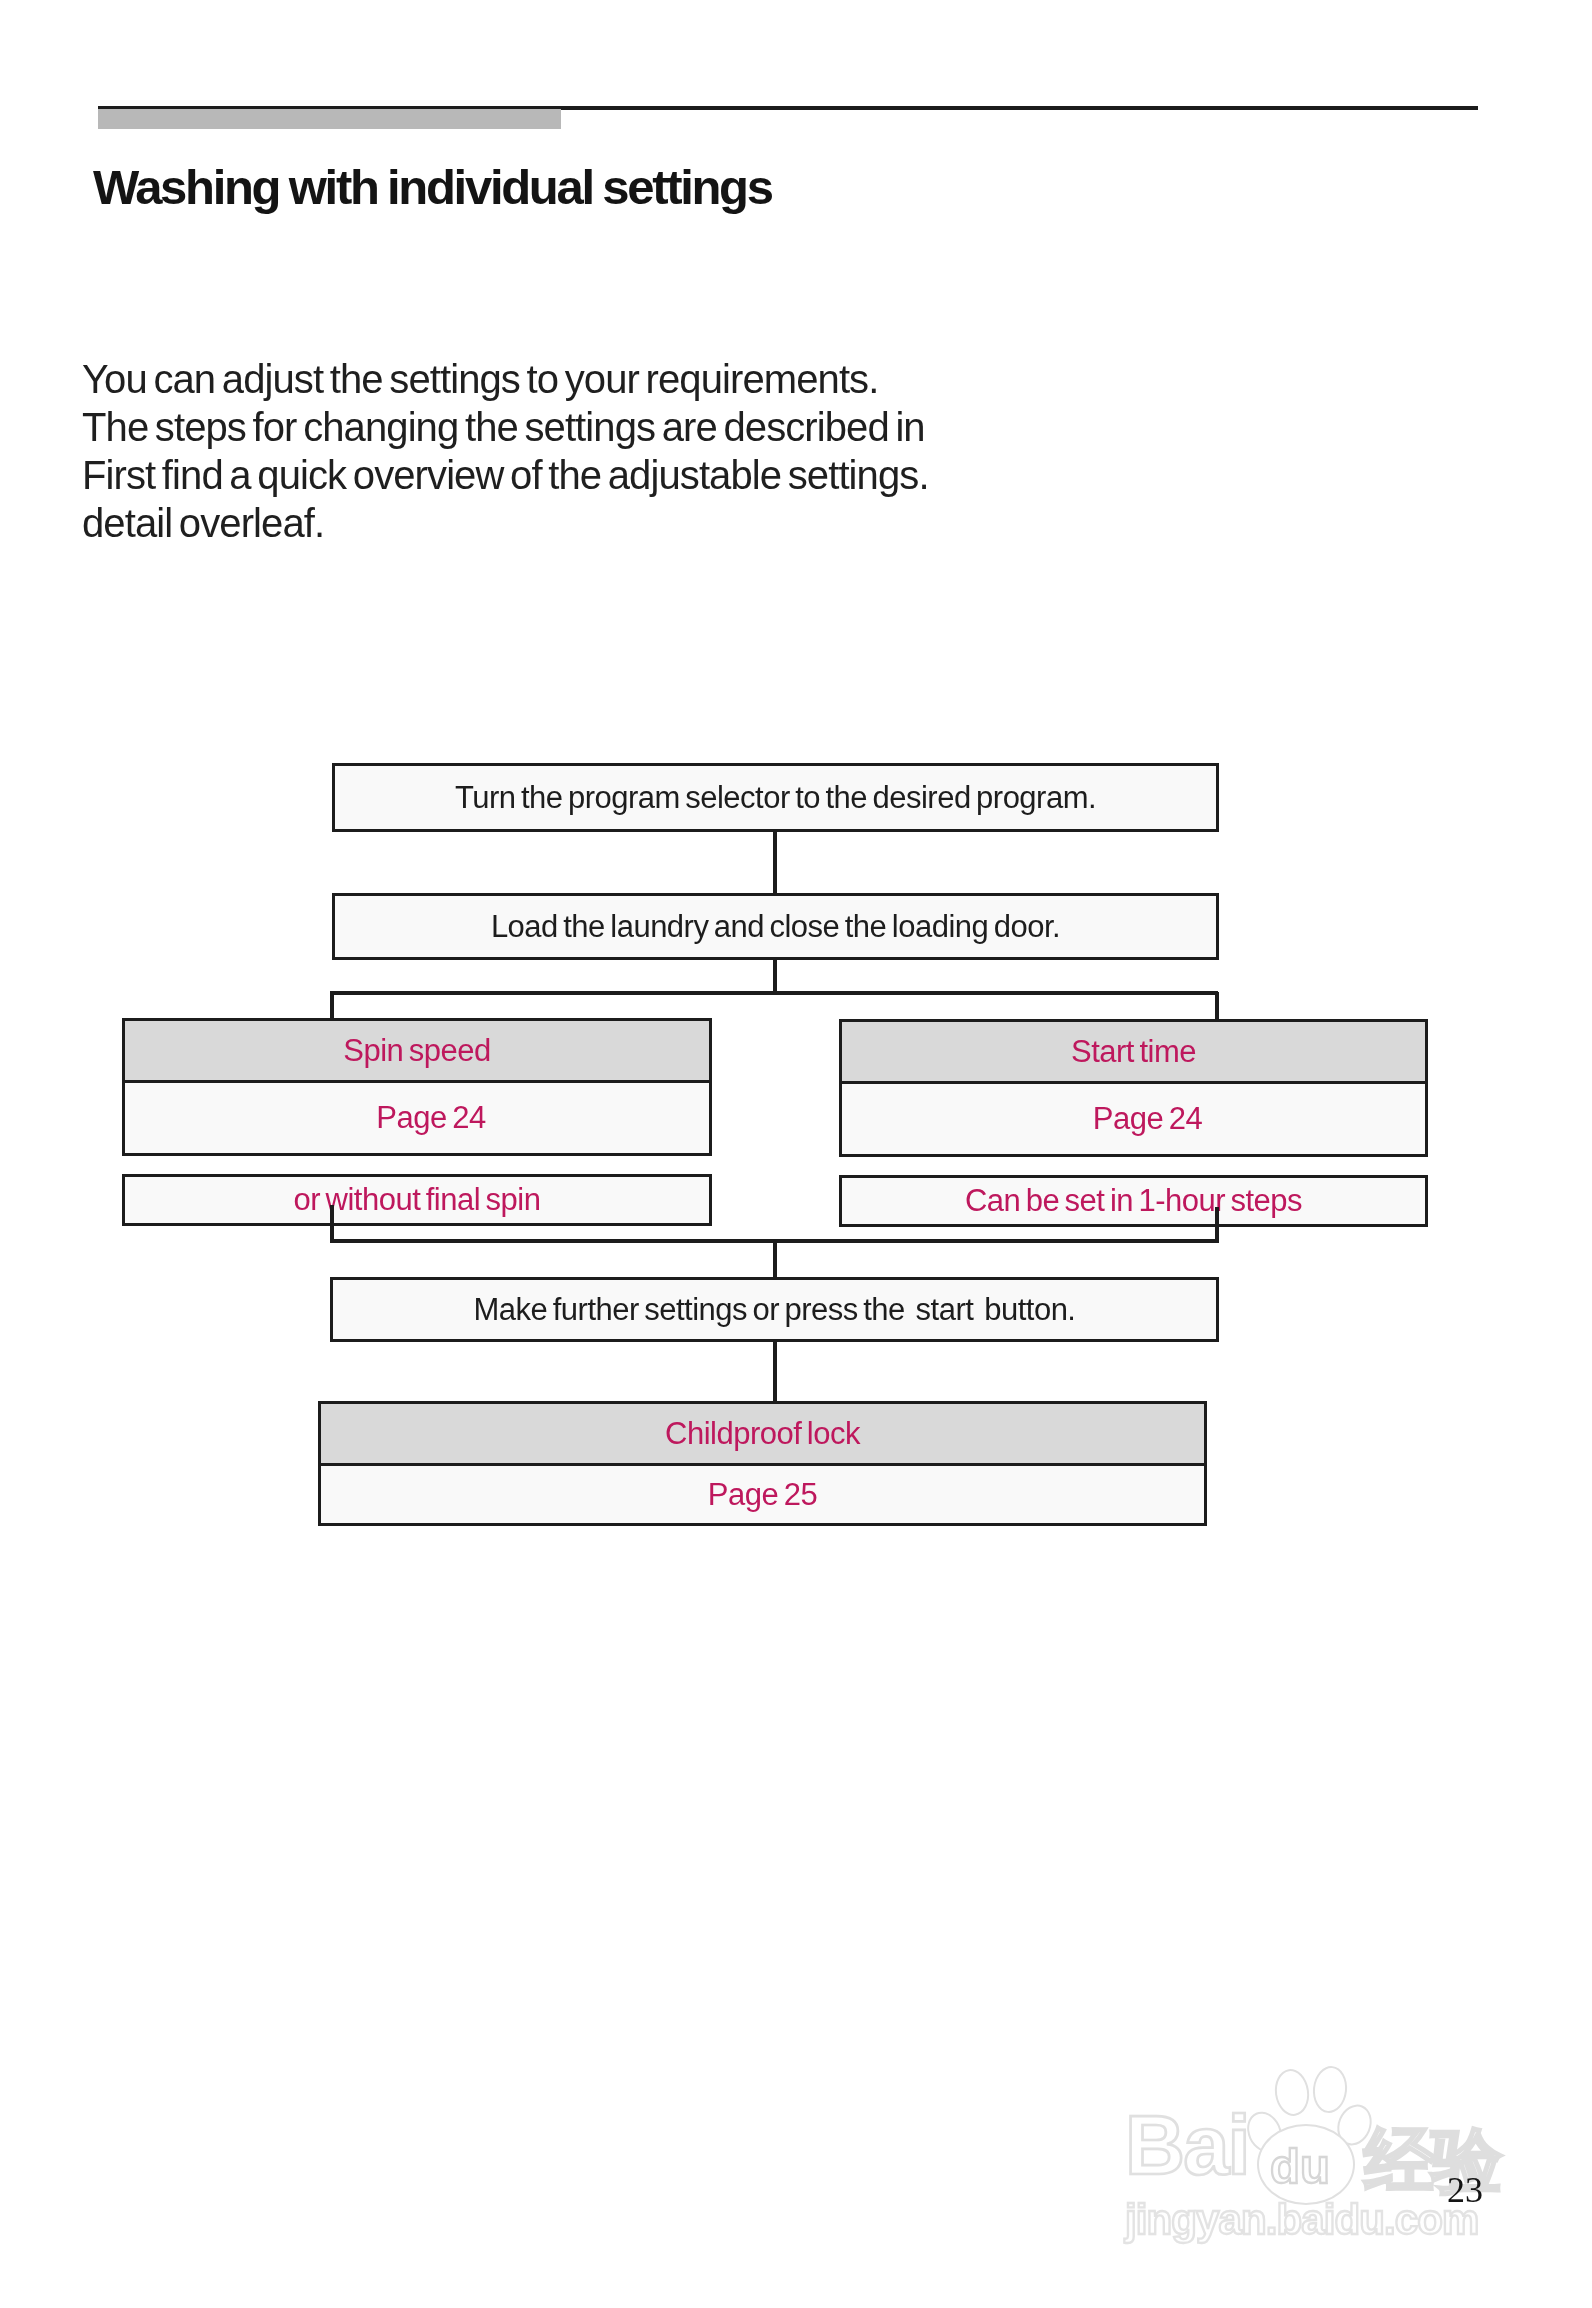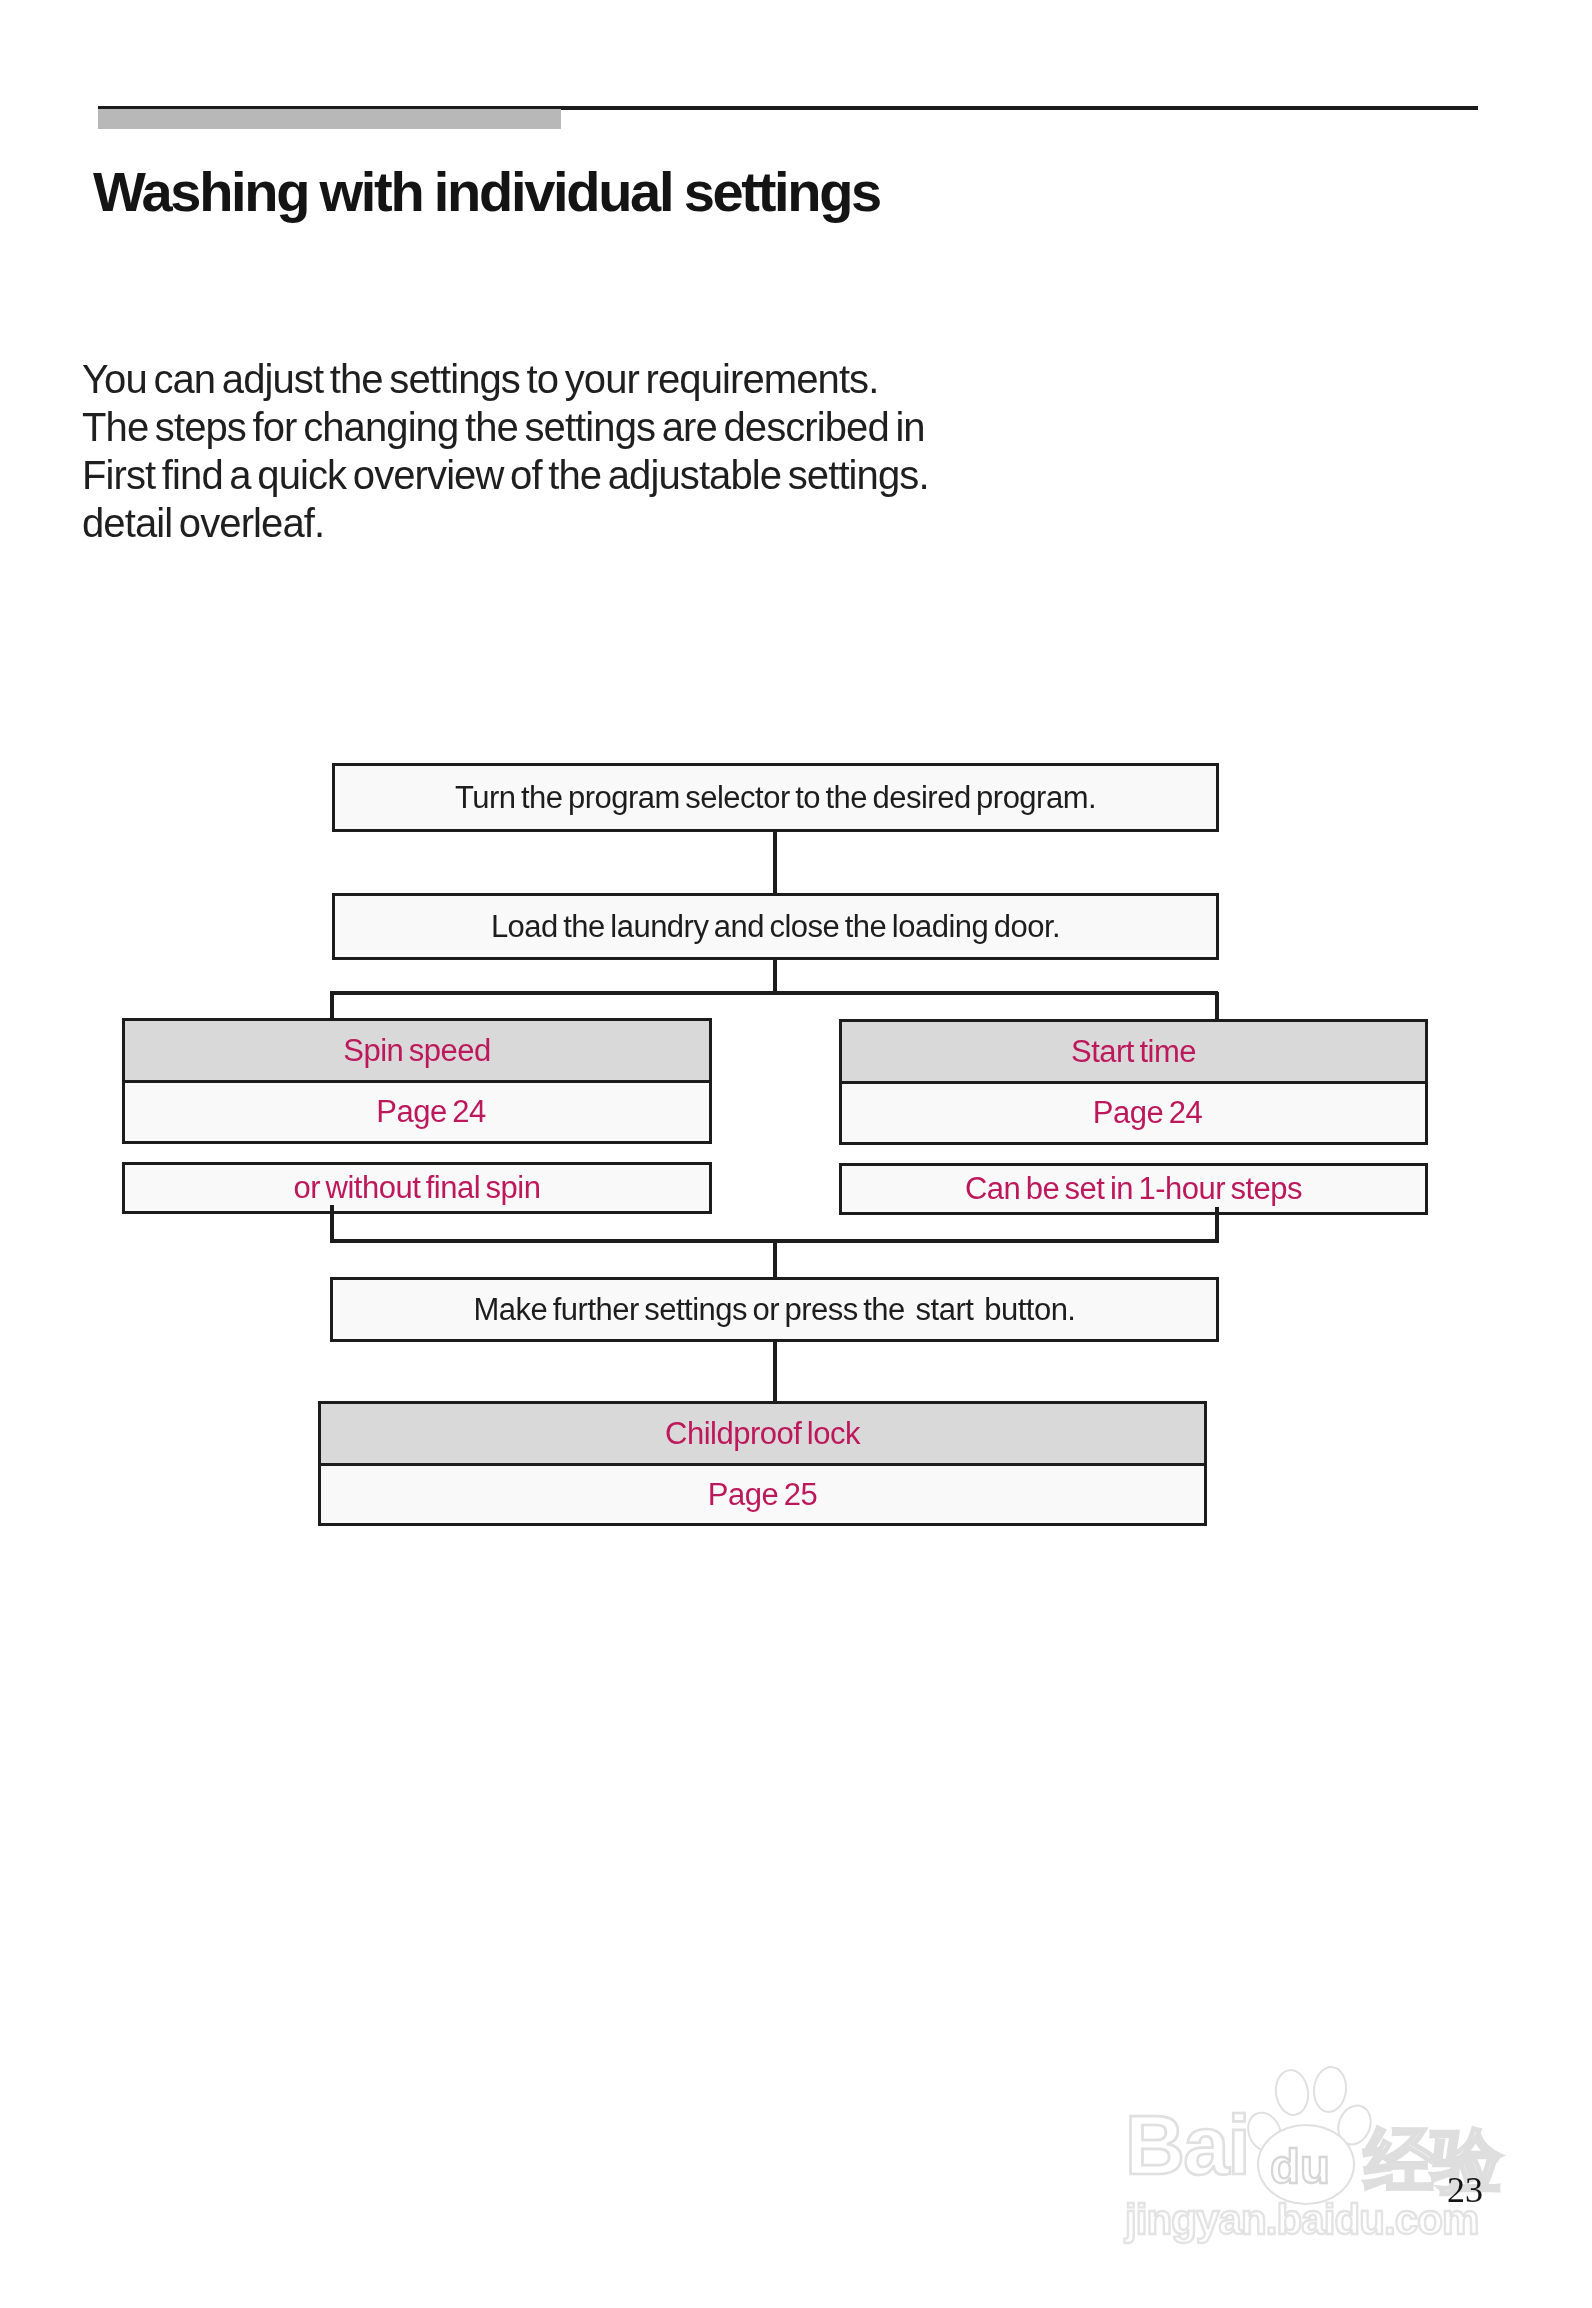--- a/index.html
+++ b/index.html
@@ -6,21 +6,21 @@
   .page{
     position:relative; width:1592px; height:2309px; background:#ffffff;
     font-family:"Liberation Sans","DejaVu Sans",sans-serif; color:#1d1d1d; overflow:hidden;
   }
   .abs{position:absolute;}
   
   .rule{left:98px; top:106px; width:1380px; height:3.6px; background:#1c1c1c;}
   .graybar{left:98px; top:109px; width:463px; height:20px; background:#b8b8b8;}
   .title{
     left:93px; top:159px; width:1321px;
-    font-size:56px; font-weight:bold; letter-spacing:-2.3px; word-spacing:-1.8px; color:#141414;
+    font-size:49px; font-weight:bold; letter-spacing:-2.3px; word-spacing:-1.8px; color:#141414;
     white-space:nowrap;
   }
   
   .intro{left:82px; top:355px; width:1212px; font-size:40px; line-height:48px;
     letter-spacing:-0.9px; word-spacing:-3.6px; color:#1f1f1f;}
   
   .fbox{
     background:#f9f9f9; border:3.6px solid #1c1c1c; box-sizing:border-box;
     display:flex; align-items:center; justify-content:center; 
     font-size:31px; letter-spacing:-0.5px; word-spacing:-2.7px; color:#1d1d1d; white-space:pre;
@@ -43,21 +43,21 @@
   .ftable{box-sizing:border-box;}
   .tleft{left:122px; top:1018px; width:590px;}
   .tright{left:839px; top:1019px; width:589px;}
   .tchild{left:318px; top:1401px; width:889px;}
   .trow{
     box-sizing:border-box; border:3.6px solid #1c1c1c; background:#f9f9f9;
     display:flex; align-items:center; justify-content:center; text-align:center;
     font-size:31px; letter-spacing:-0.5px; word-spacing:-2.7px; color:#be185d;
   }
   .thead{height:66px; background:#d9d9d9;}
-  .tr2{height:64px; margin-top:-3.6px;padding-left:28px;}
+  .tr2{height:76px; margin-top:-3.6px;padding-left:28px;}
   .tr3{height:52px; margin-top:18px;}
   .trsingle{height:63px; margin-top:-3.6px;}
   
   .wm{left:1125px; top:2064px; width:389px; height:186px; z-index:1;}
   .wm-text{
     position:absolute; font-weight:bold; color:#ffffff;
     -webkit-text-stroke:2.7px #e0e0e0; text-shadow:0 0 0.9px #e6e6e6;
   }
   .wm-bai{left:0px; top:34px; font-size:83px; letter-spacing:-1.8px;}
   .wm-cn{left:239px; top:50px; font-size:71px; letter-spacing:-3.6px; -webkit-text-stroke:2.7px #dedede;}

